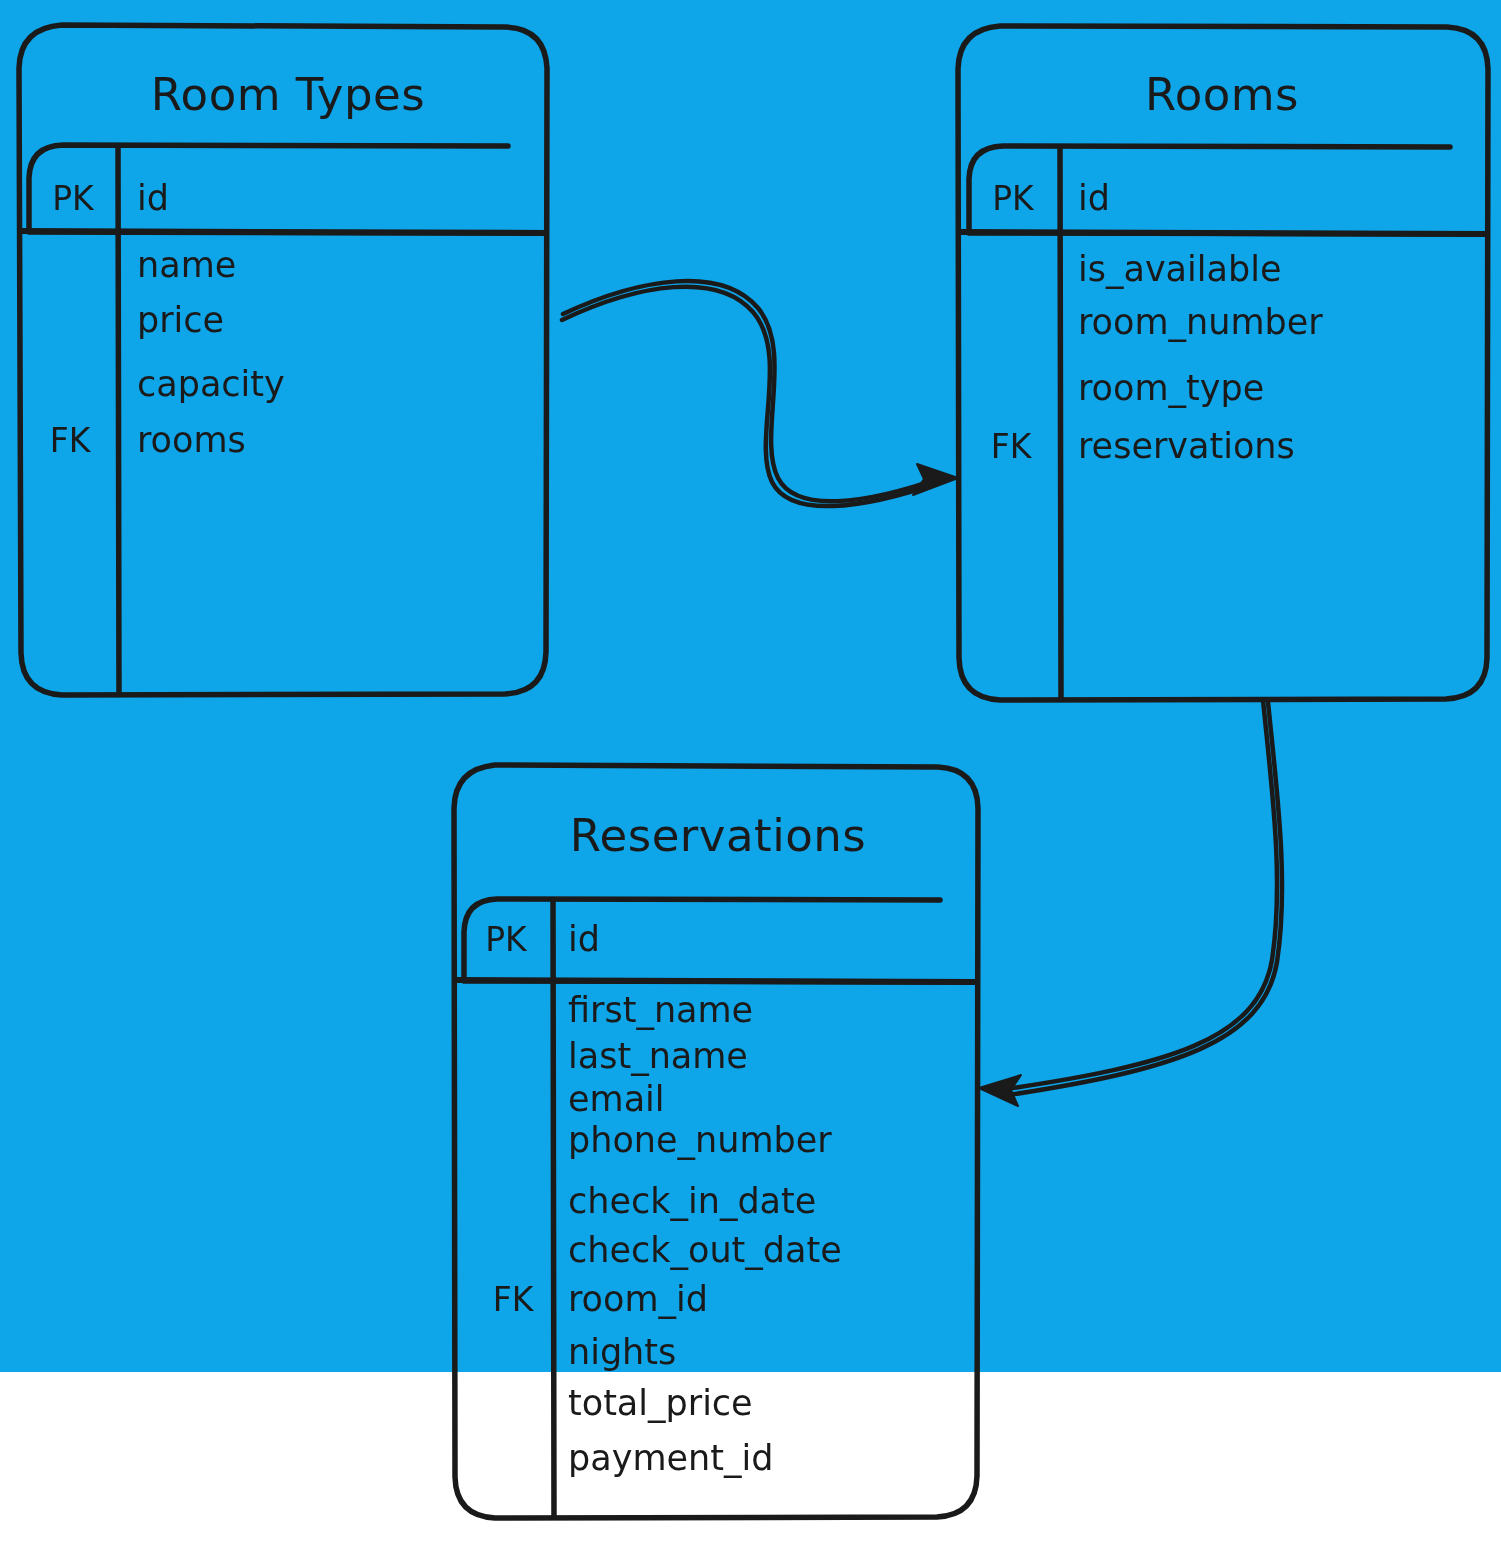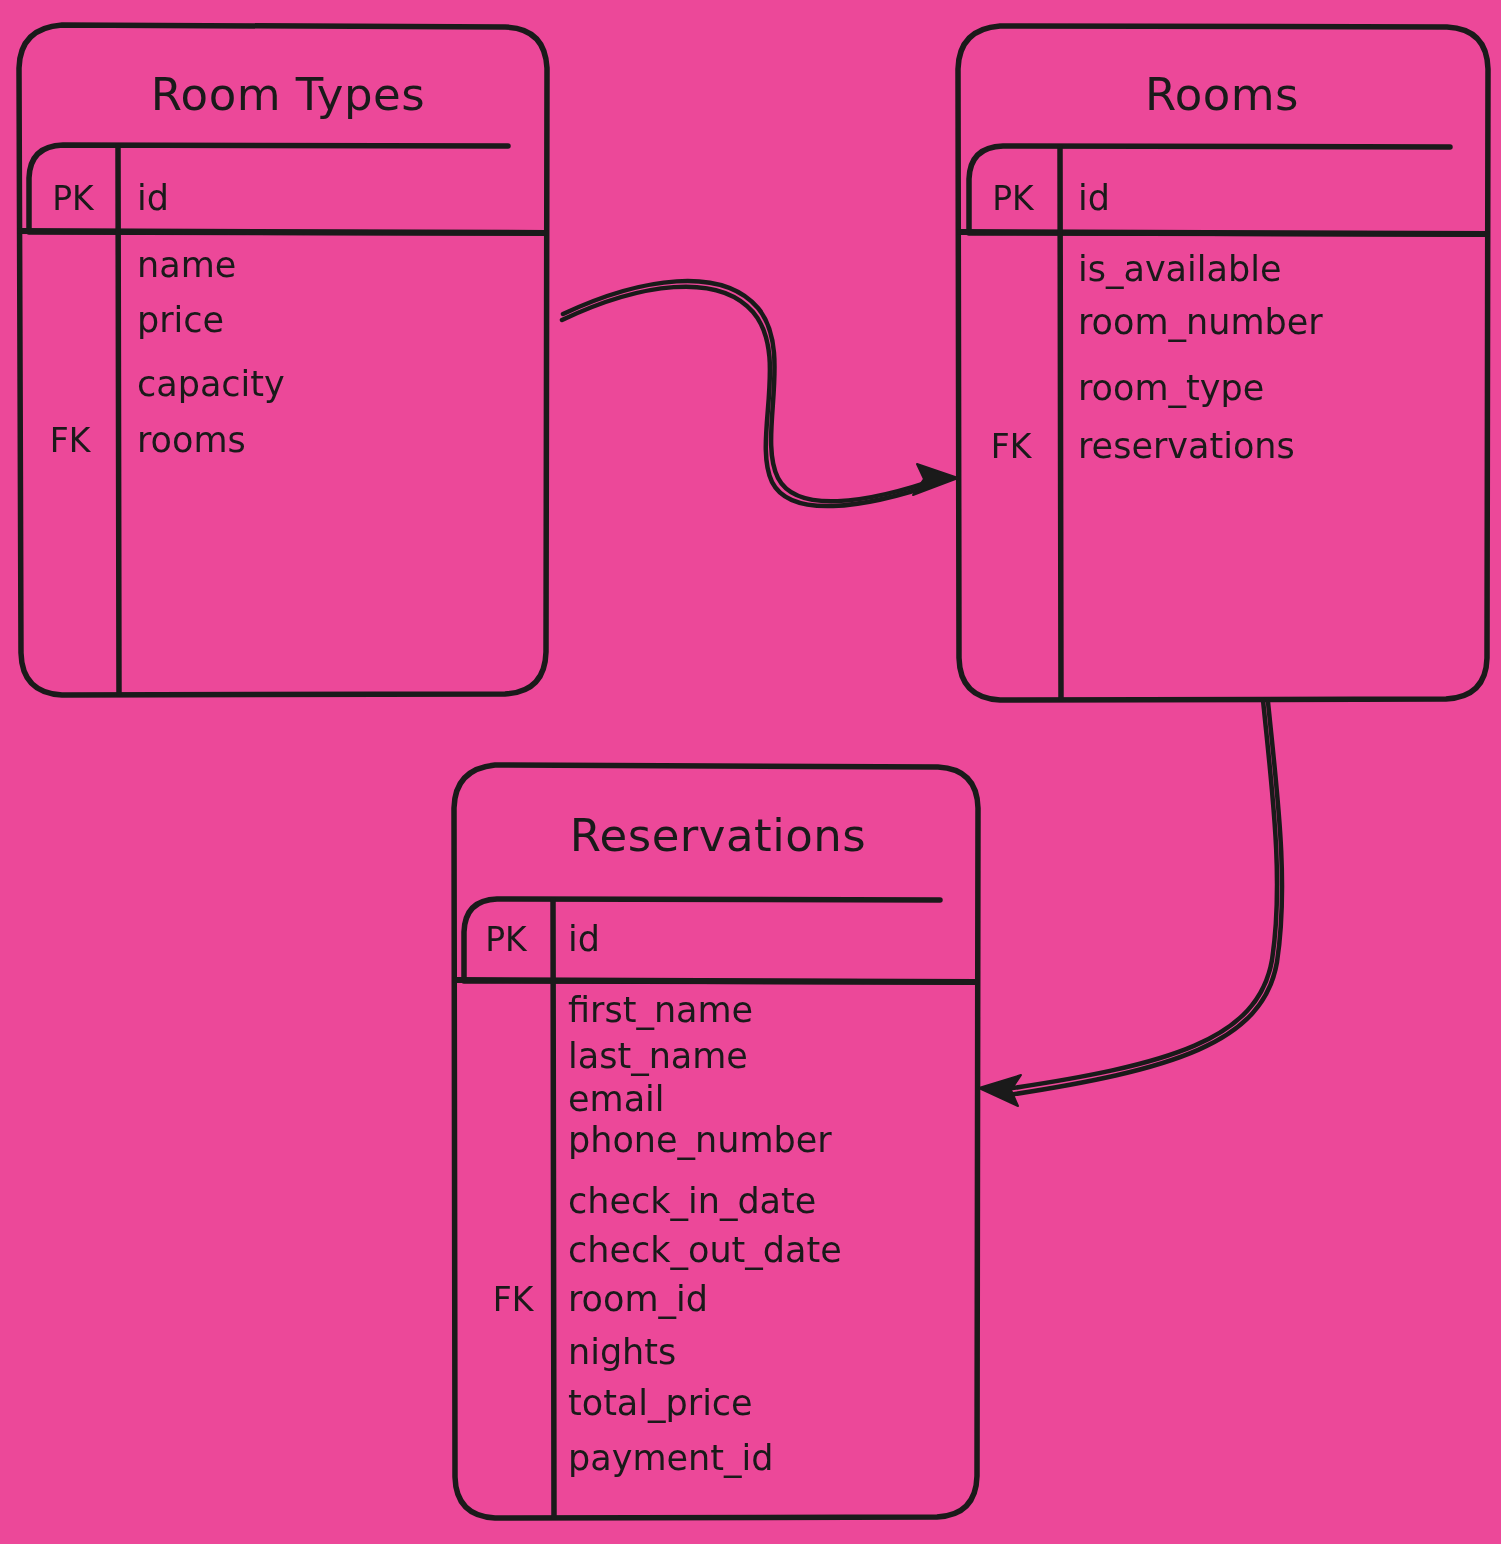--- a/index.html
+++ b/index.html
@@ -10,22 +10,22 @@
   }
   body {
     width: 1501px;
     height: 1544px;
     overflow: hidden;
     font-family: "DejaVu Sans", "Liberation Sans", sans-serif;
   }
   #diagram-root {
     position: relative;
     width: 1501px;
-    height: 1544px;
-    background: #ec4899;
+    height: 1372px;
+    background: #0ea5e9;
   }
   svg.canvas {
     position: absolute;
     top: 0;
     left: 0;
     width: 1501px;
     height: 1544px;
     display: block;
   }
   .sketch-stroke {

